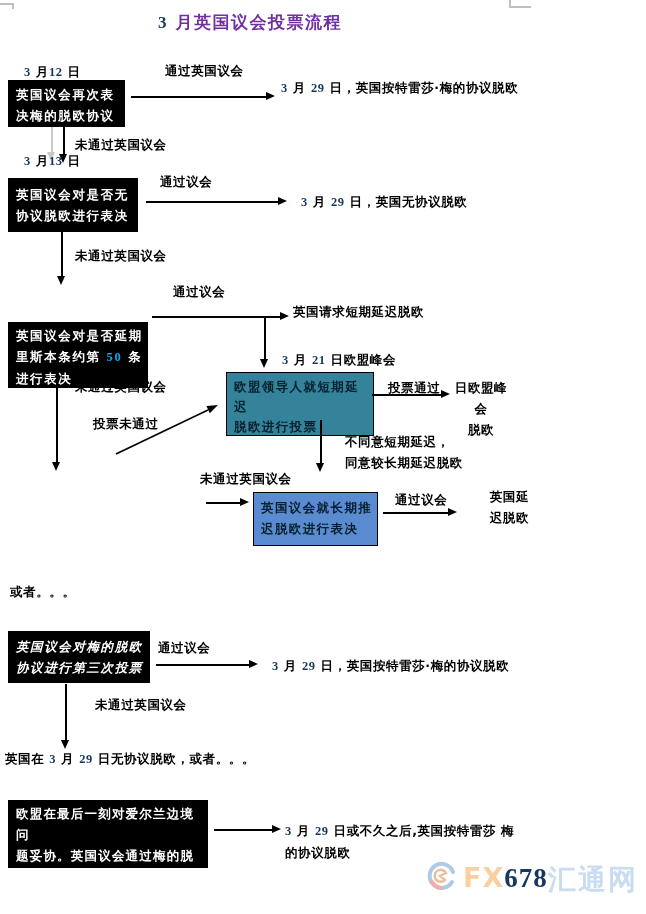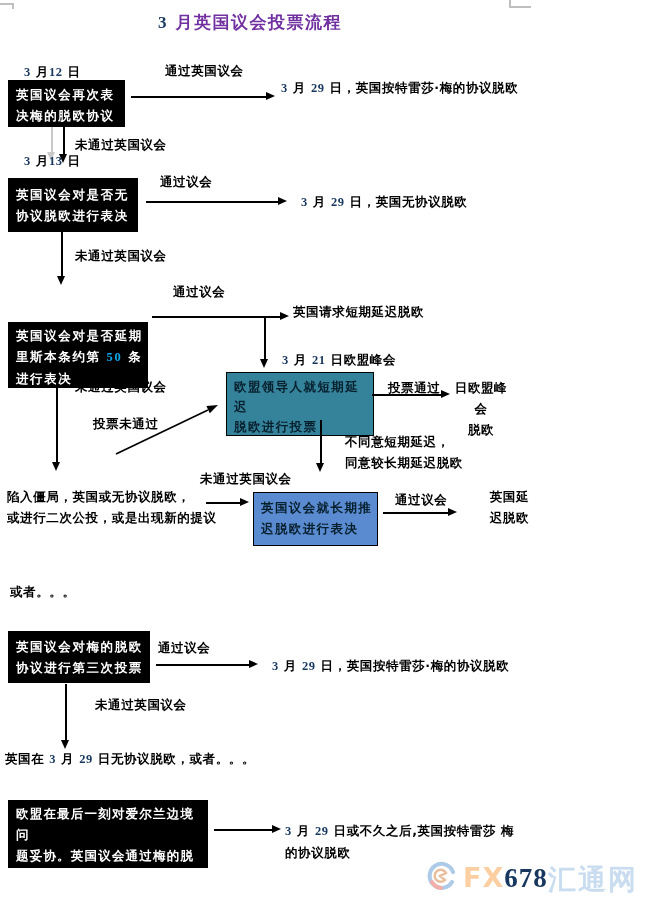--- a/index.html
+++ b/index.html
@@ -111,41 +111,39 @@
     <div class="ahd" style="left:52px;top:462px;"></div>
   </div>
   <div class="t" style="left:41px;top:368px;">·</div>
   <div class="t" style="left:75px;top:376px;">未通过英国议会</div>
   <div class="t" style="left:93px;top:413px;">投票未通过</div>
   <svg class="abs" style="left:110px;top:398px;" width="115" height="62" viewBox="0 0 115 62">
     <line x1="6" y1="56" x2="98" y2="12" stroke="#000" stroke-width="1.7"></line>
     <polygon points="108,7 99.8,15.3 96.4,8.1" fill="#000"></polygon>
   </svg>
 
-  <div class="t" style="left:7px;top:486px;">陷入僵局，英国或无协议脱欧，
-或进行二次公投，或是出现新的提议</div>
   <div class="t" style="left:200px;top:468px;">未通过英国议会</div>
   <div>
     <div class="hl" style="left:206px;top:502px;width:35px;"></div>
     <div class="ahr" style="left:240px;top:498px;"></div>
   </div>
 
   <div class="cbox" style="left:253px;top:492px;width:125px;height:54px;background:#5A8BD0;line-height:21px;">英国议会就长期推
 迟脱欧进行表决</div>
   <div class="t" style="left:395px;top:489px;">通过议会</div>
   <div>
     <div class="hl" style="left:383px;top:512px;width:66px;"></div>
     <div class="ahr" style="left:448px;top:508px;"></div>
   </div>
   <div class="t" style="left:463px;top:486px;width:66px;text-align:right;">英国延
 迟脱欧</div>
 
   <div class="t" style="left:10px;top:581px;">或者。。。</div>
 
-  <div class="box" style="left:8px;top:631px;width:142px;height:52px;padding-top:5px;">英国议会对梅的脱欧
+  <div class="box" style="left:8px;top:631px;width:142px;height:52px;padding-top:5px;font-style:italic;">英国议会对梅的脱欧
 协议进行第三次投票</div>
   <div class="t" style="left:158px;top:637px;">通过议会</div>
   <div>
     <div class="hl" style="left:156px;top:664px;width:94px;"></div>
     <div class="ahr" style="left:249px;top:660px;"></div>
   </div>
   <div class="t" style="left:272px;top:655px;width:300px;"><span class="num">3</span> 月 <span class="num">29</span> 日，英国按特雷莎·梅的协议脱欧</div>
   <div>
     <div class="vl" style="left:65px;top:684px;height:57px;"></div>
     <div class="ahd" style="left:61px;top:740px;"></div>

